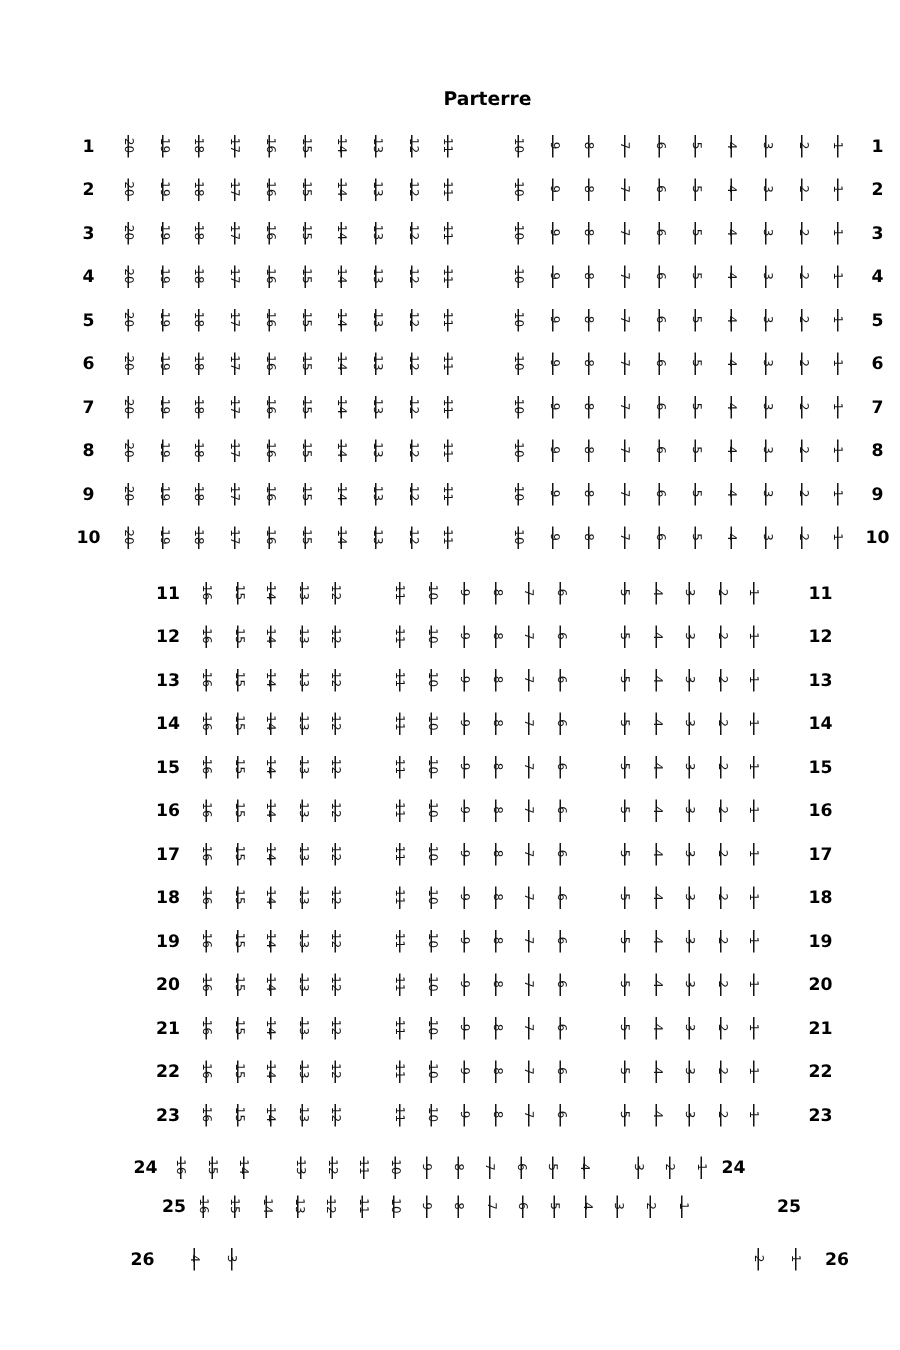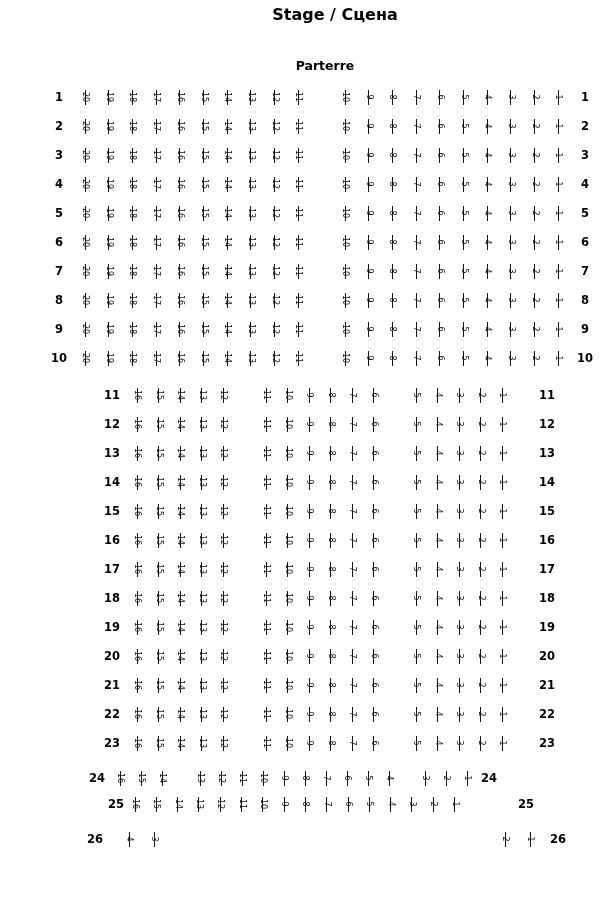--- a/index.html
+++ b/index.html
@@ -28,21 +28,20 @@
   .seat-num{
     position:absolute;left:0;top:0;
     transform:translate(-50%,-50%) rotate(90deg);
     font-size:8px;line-height:8px;color:#141414;white-space:nowrap;
   }
 </style>
 </head>
 <body>
 
 <div id="canvas">
-  <div class="stage-title">Stage / Сцена</div>
   <div class="section-title">Parterre</div>
   <div id="seat-layer">
       <div class="row-label" style="left: 59px; top: 97px;">1</div>
       <div class="seat" style="left: 85px; top: 97px;">
         <span class="seat-line" style="background: rgb(20, 20, 20);"></span>
         <span class="seat-num" style="color: rgb(20, 20, 20);">20</span>
       </div>
       <div class="seat" style="left: 108.7px; top: 97px;">
         <span class="seat-line" style="background: rgb(20, 20, 20);"></span>
         <span class="seat-num" style="color: rgb(20, 20, 20);">19</span>

